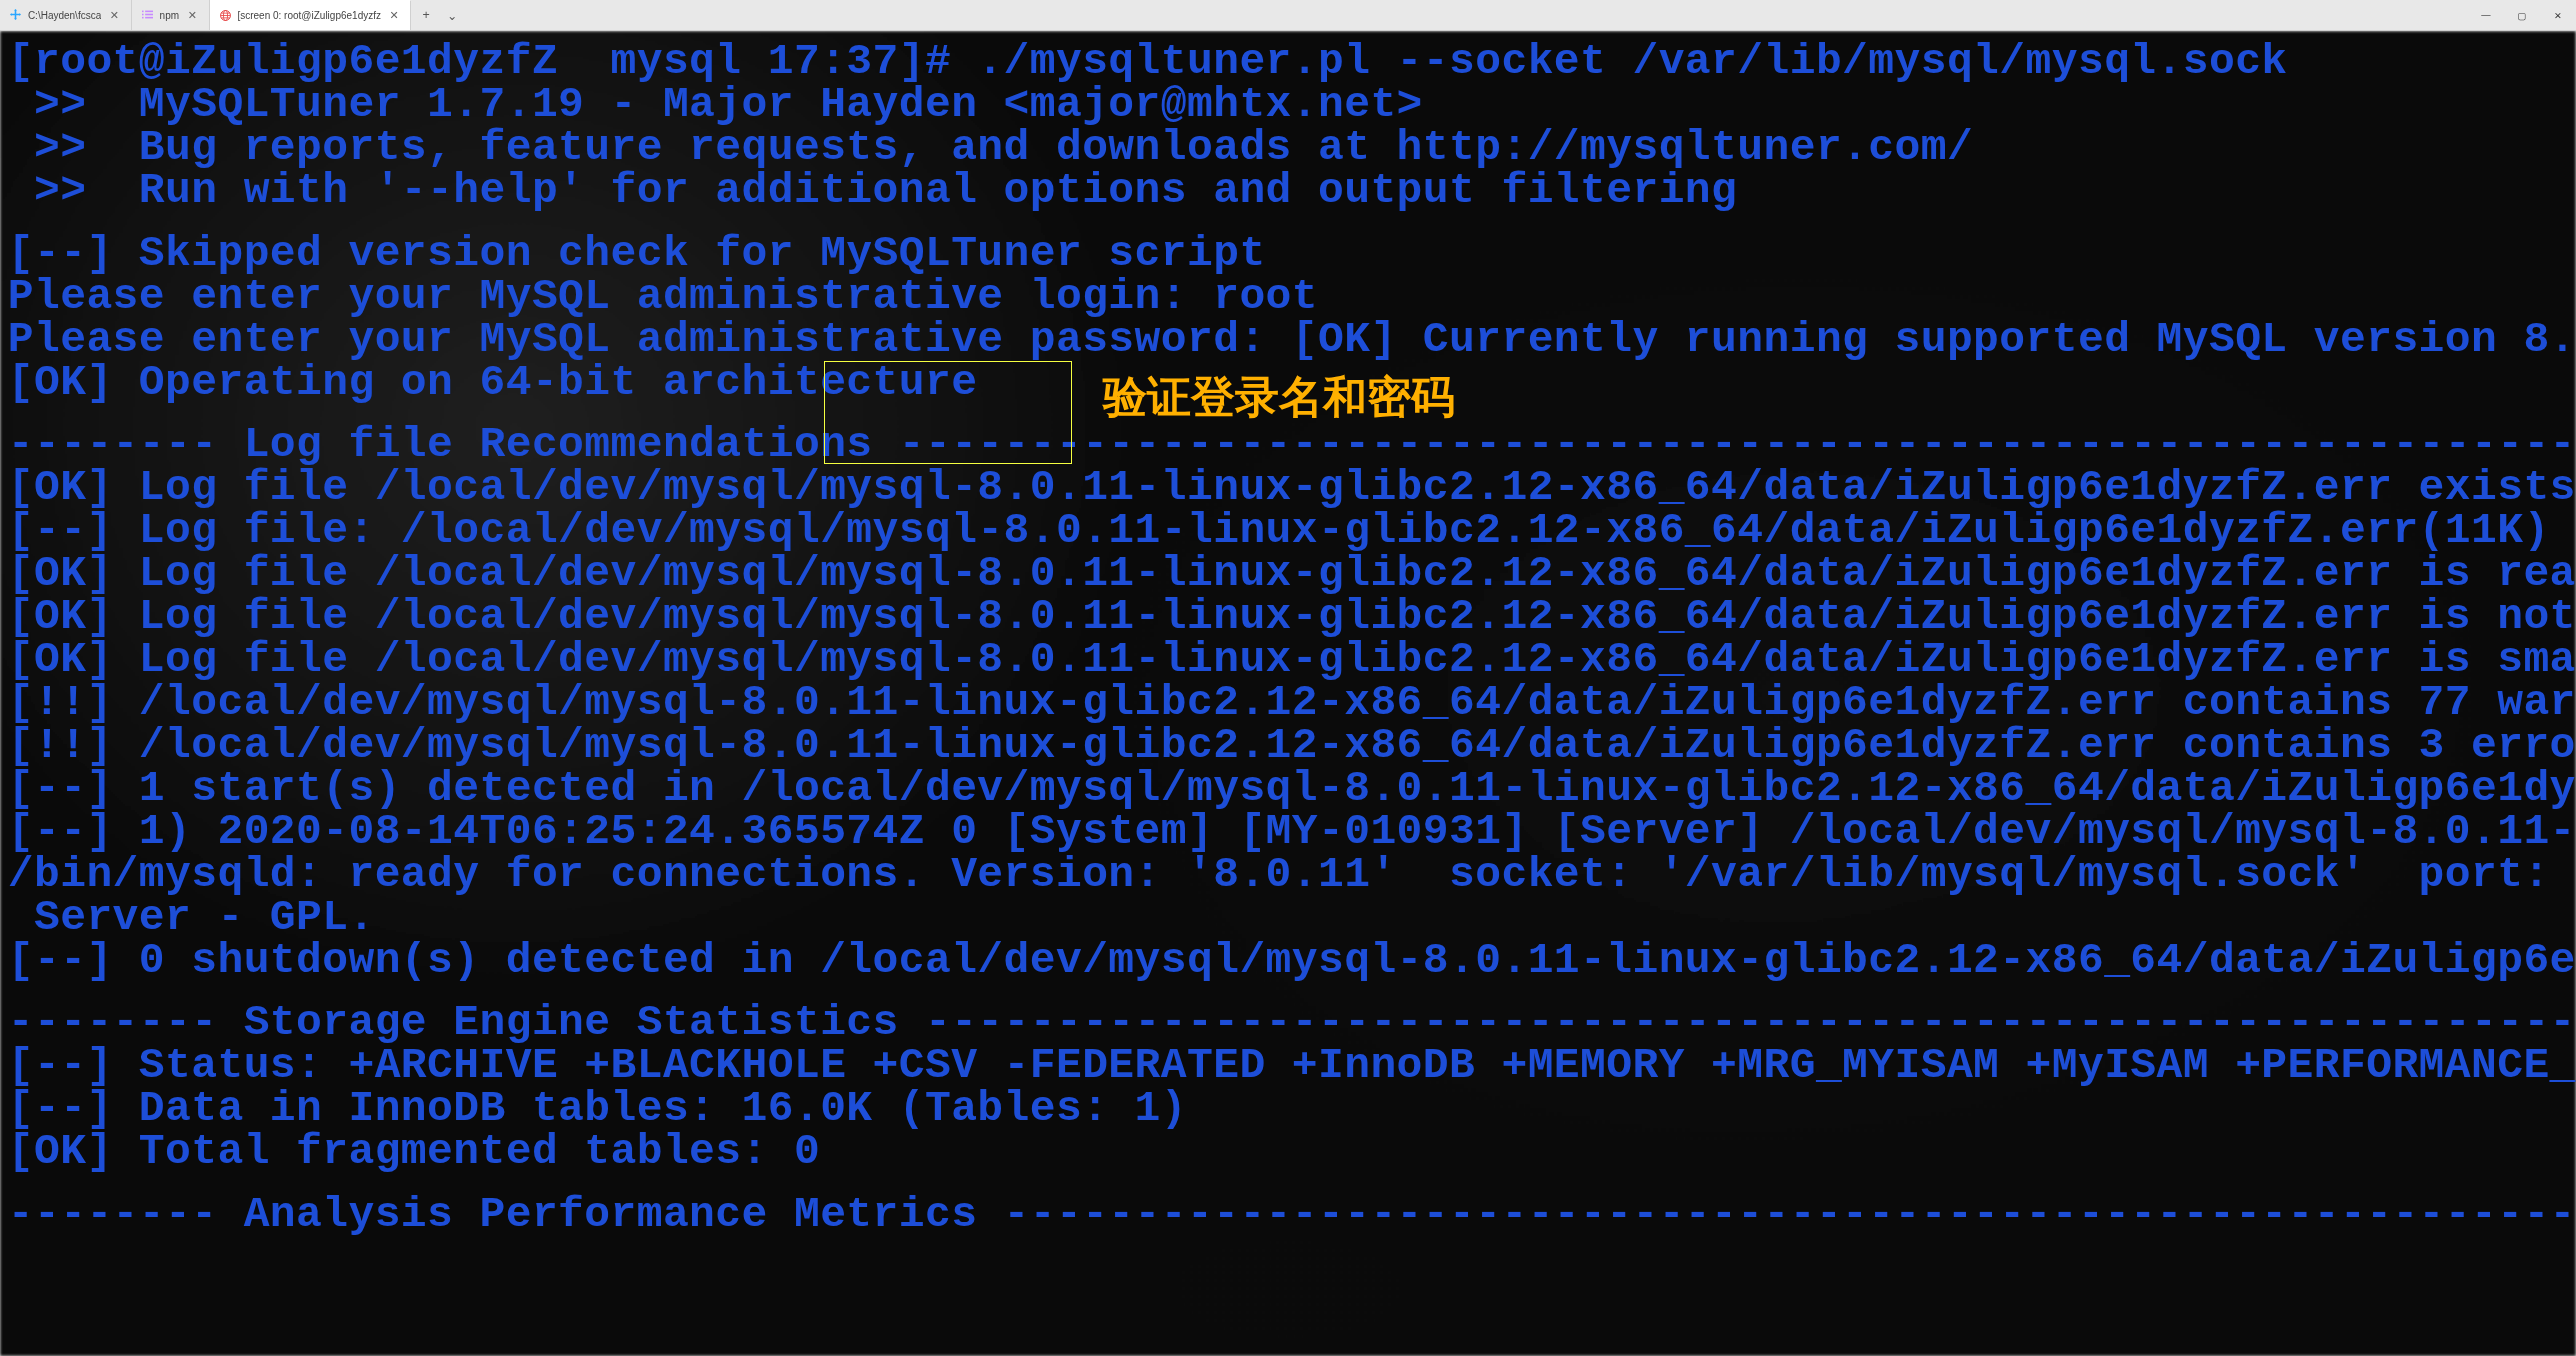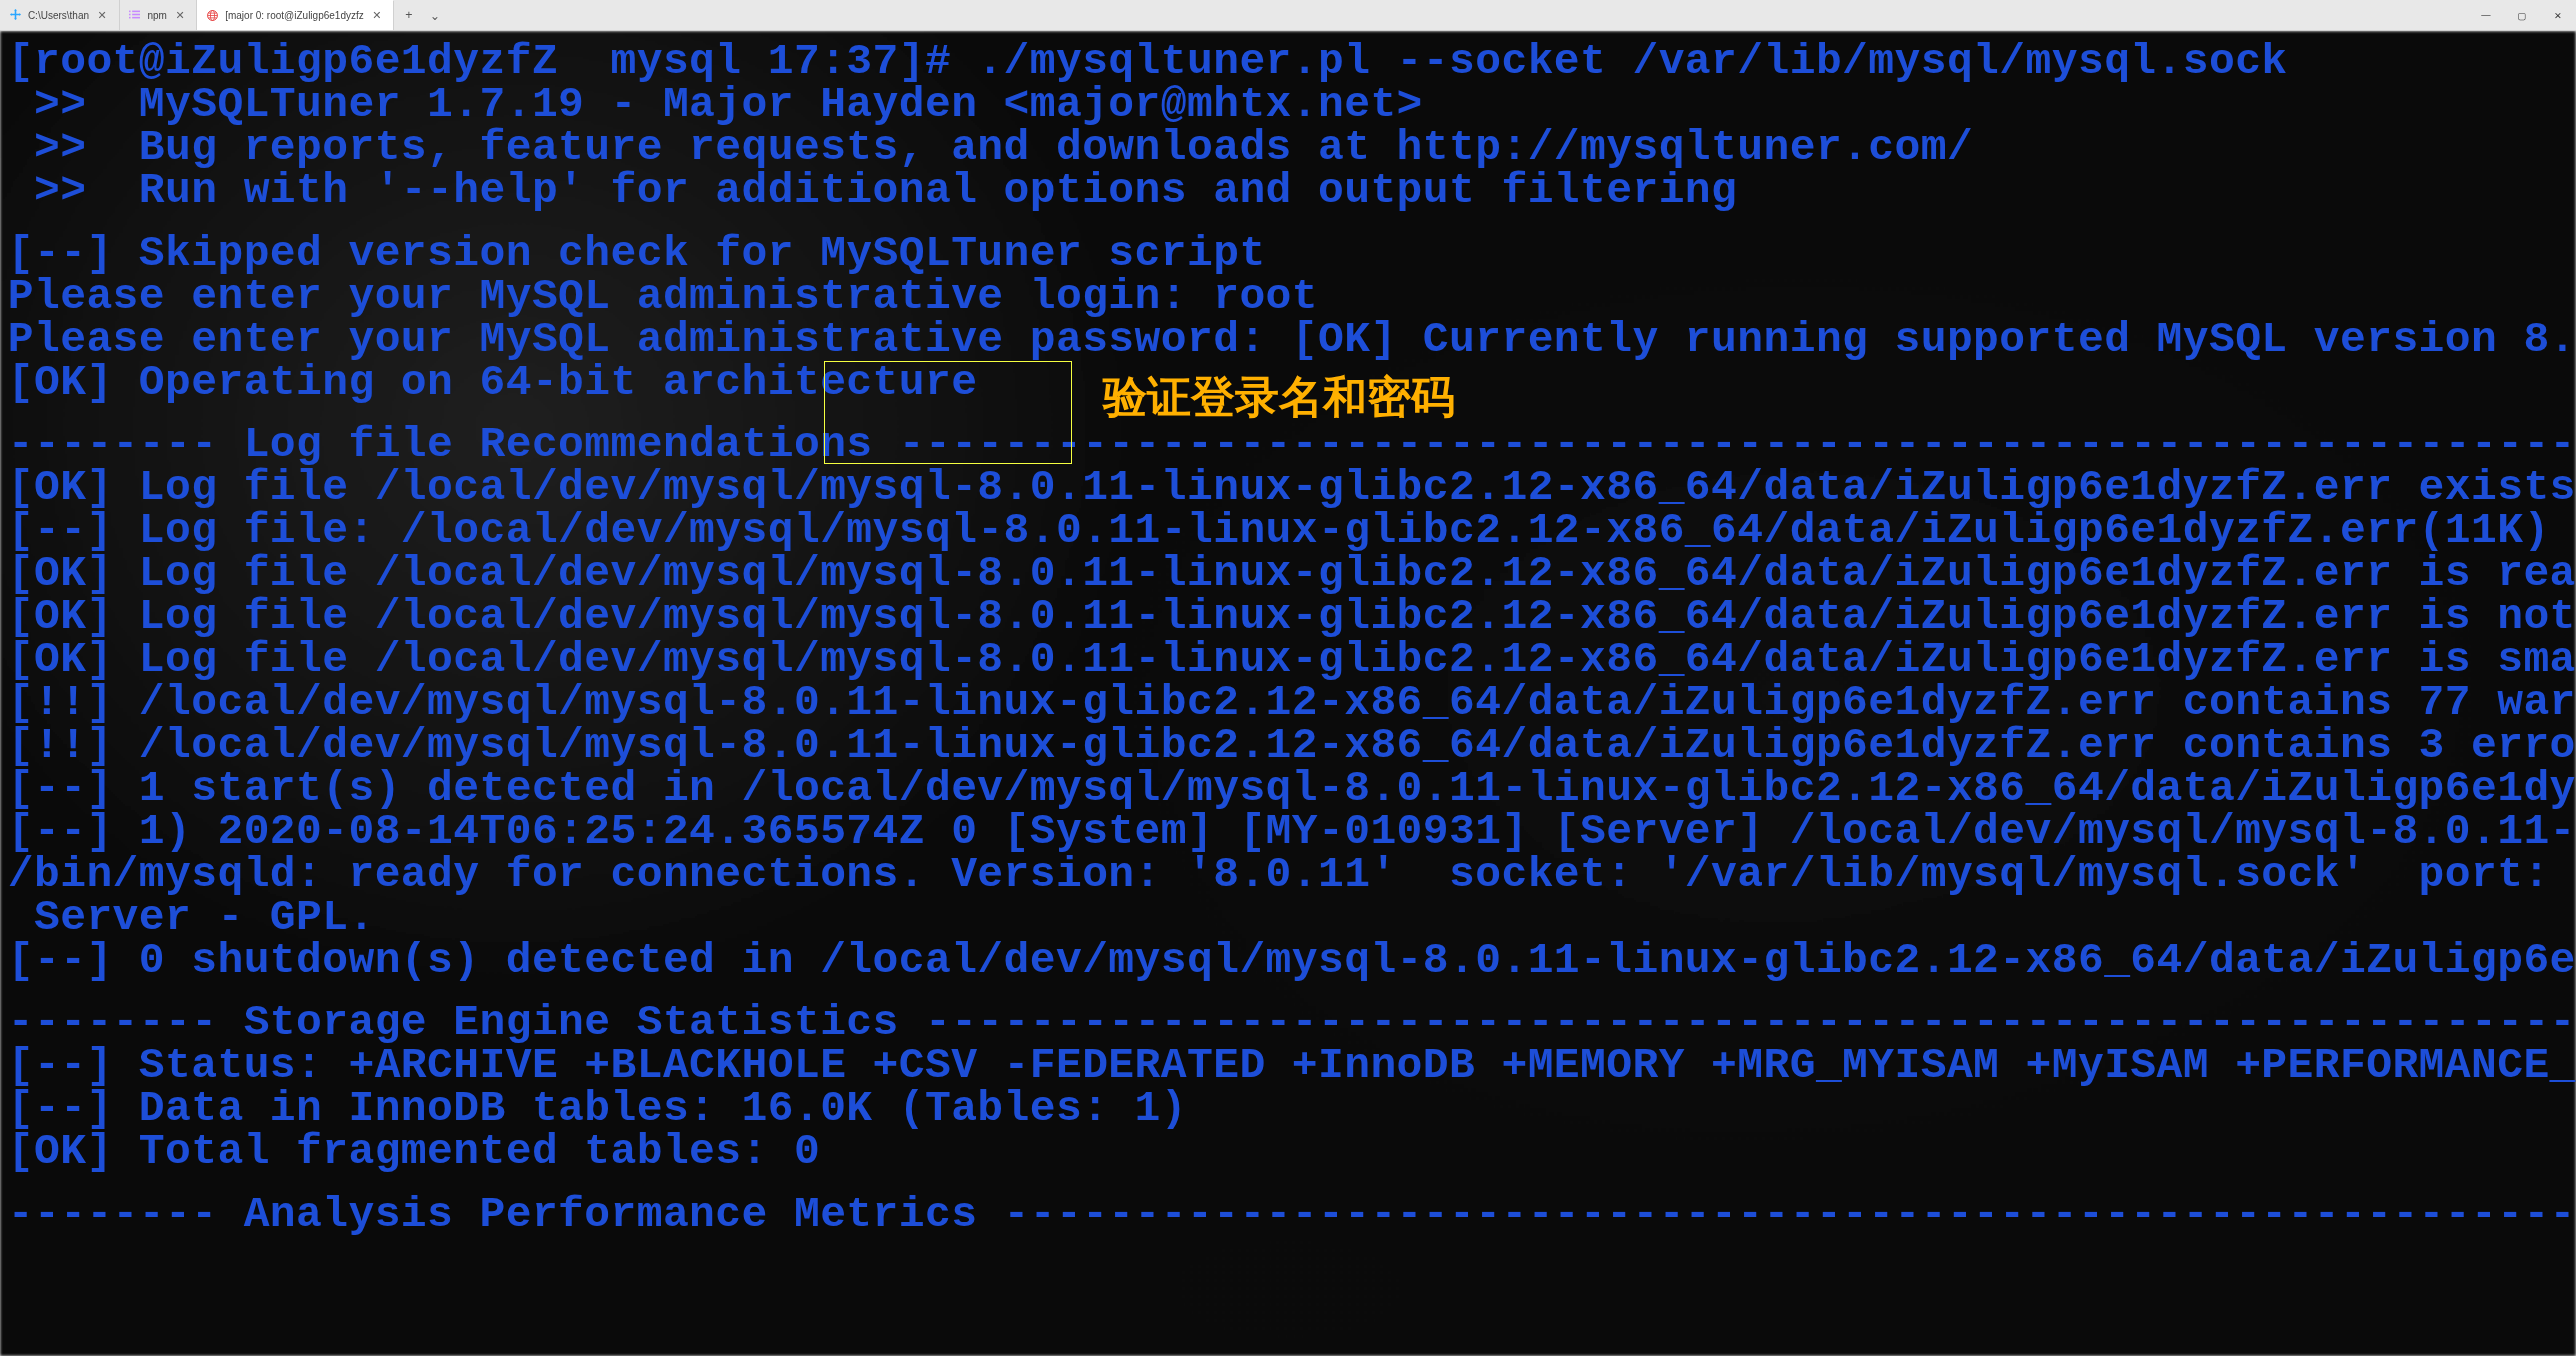--- a/index.html
+++ b/index.html
@@ -109,21 +109,21 @@
 
   <div class="titlebar">
     <div class="tabs">
 
       <div class="tab">
         <span class="tab-icon">
           <svg width="11" height="11" viewBox="0 0 14 14">
             <path d="M7 0 L9 2 L8 2 L8 6 L12 6 L12 5 L14 7 L12 9 L12 8 L8 8 L8 12 L9 12 L7 14 L5 12 L6 12 L6 8 L2 8 L2 9 L0 7 L2 5 L2 6 L6 6 L6 2 L5 2 Z" fill="#2aa6ff"></path>
           </svg>
         </span>
-        <span class="tab-label">C:\Users\than</span>
+        <span class="tab-label">C:\Hayden\fcsca</span>
         <span class="tab-close">✕</span>
       </div>
 
       <div class="tab">
         <span class="tab-icon">
           <svg width="11" height="11" viewBox="0 0 14 14">
             <rect x="0" y="2" width="2" height="2" fill="#c78aff"></rect>
               <rect x="4" y="2" width="10" height="2" fill="#c78aff"></rect>
             <rect x="0" y="6" width="2" height="2" fill="#c78aff"></rect>
               <rect x="4" y="6" width="10" height="2" fill="#c78aff"></rect>
@@ -136,21 +136,21 @@
       </div>
 
       <div class="tab active">
         <span class="tab-icon">
           <svg width="11" height="11" viewBox="0 0 14 14">
             <circle cx="7" cy="7" r="6.3" fill="none" stroke="#e63b3b" stroke-width="1.2"></circle>
             <ellipse cx="7" cy="7" rx="2.6" ry="6.3" fill="none" stroke="#e63b3b" stroke-width="1"></ellipse>
             <path d="M0.7 7 H13.3 M1.6 4 H12.4 M1.6 10 H12.4" stroke="#e63b3b" stroke-width="1"></path>
           </svg>
         </span>
-        <span class="tab-label">[major 0: root@iZuligp6e1dyzfz</span>
+        <span class="tab-label">[screen 0: root@iZuligp6e1dyzfz</span>
         <span class="tab-close">✕</span>
       </div>
 
       <div class="tab-actions">
         <span class="small-btn">+</span>
         <span class="small-btn">⌄</span>
       </div>
     </div>
 
     <div class="window-controls">

